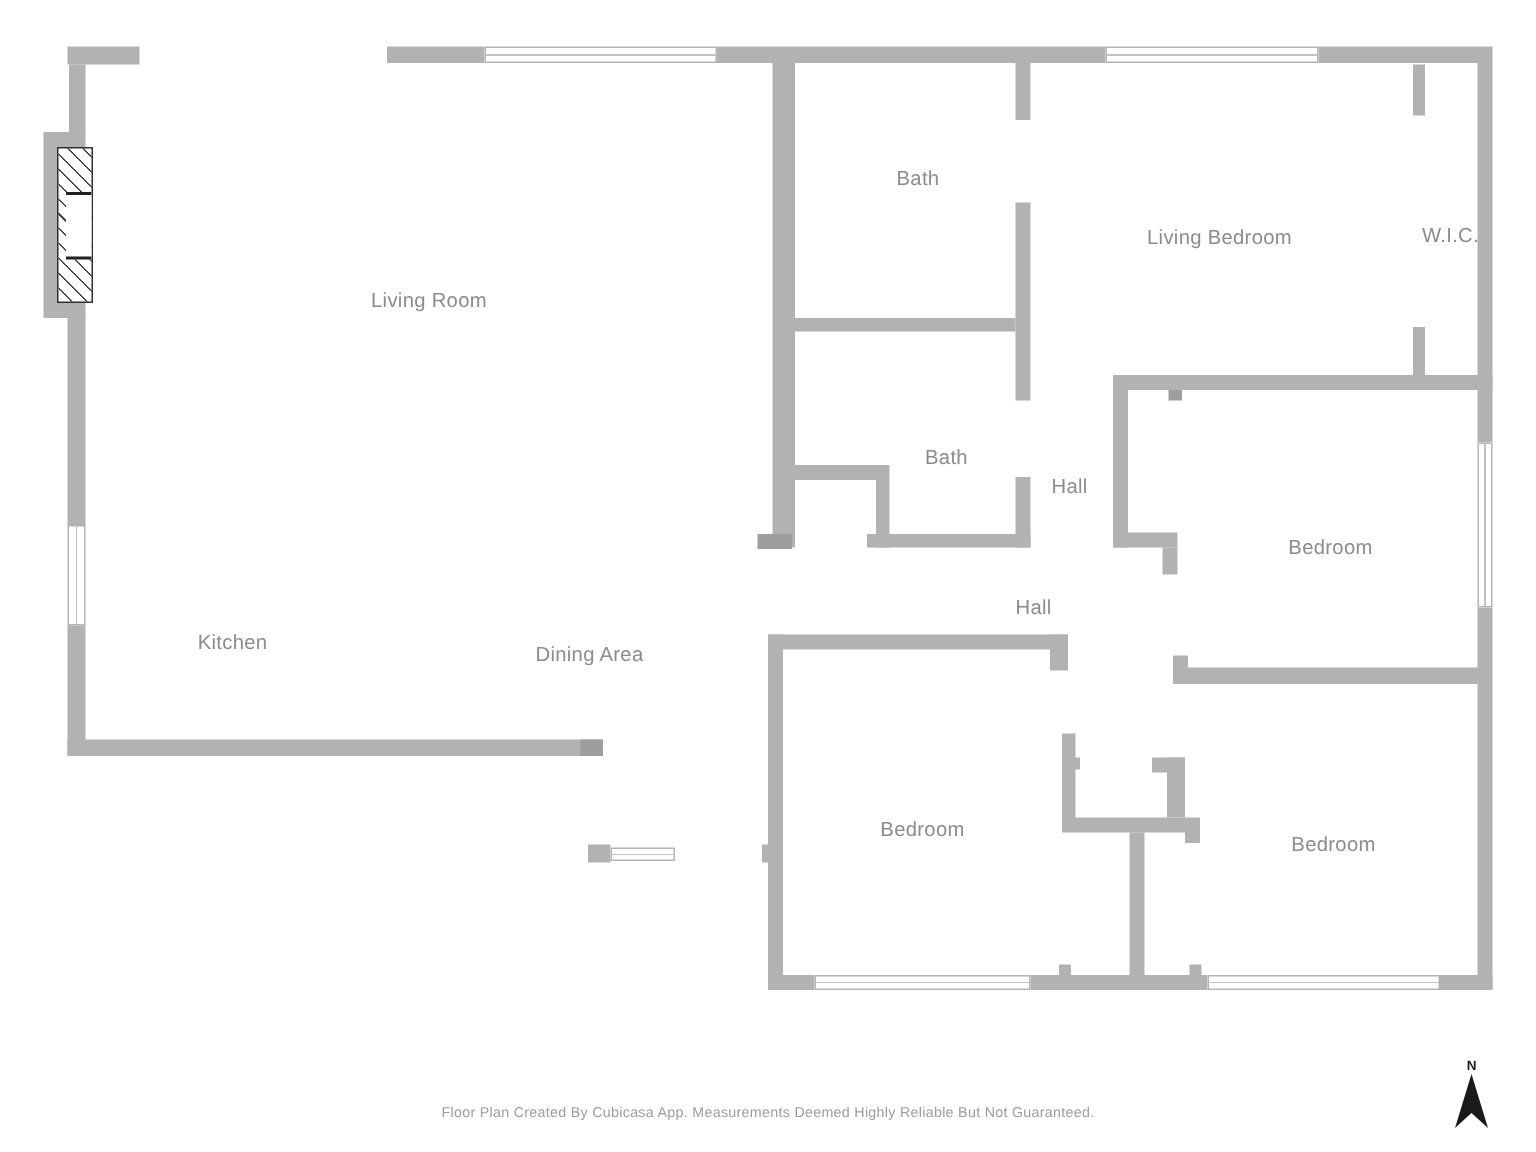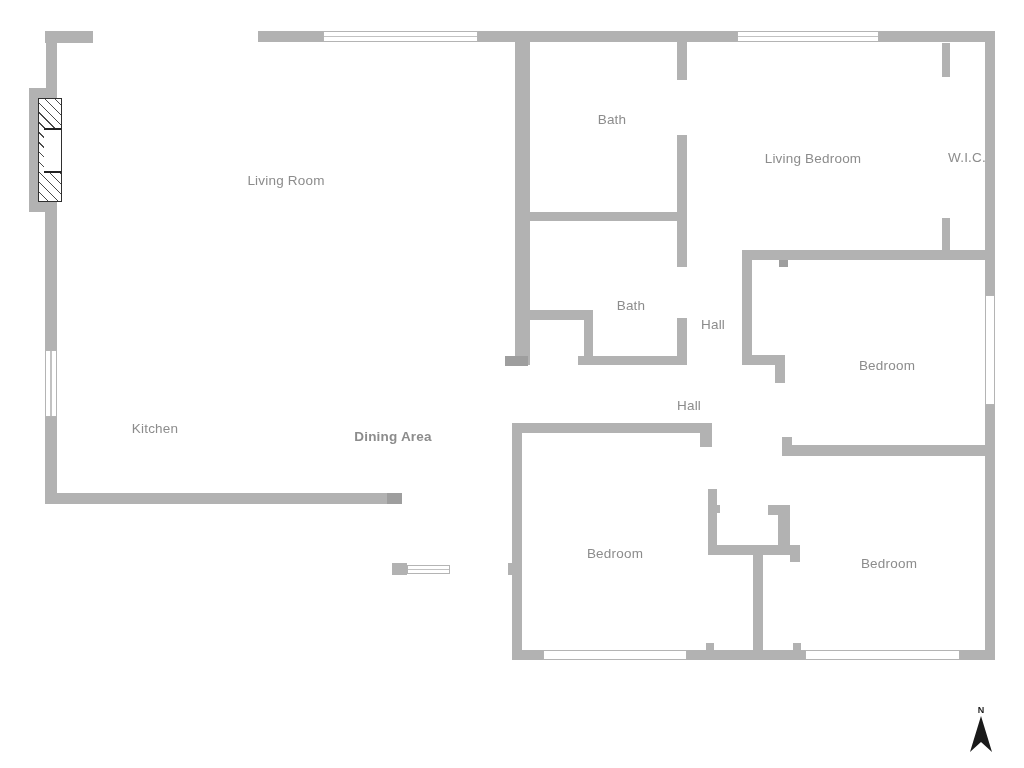--- a/index.html
+++ b/index.html
@@ -105,37 +105,38 @@
   <div id="windows-layer">
       <div class="window h" style="left: 323px; top: 31px; width: 155px; height: 11px;"></div>
       <div class="window h" style="left: 737px; top: 31px; width: 142px; height: 11px;"></div>
       <div class="window v" style="left: 985px; top: 295px; width: 10px; height: 110px;"></div>
       <div class="window v" style="left: 45px; top: 350px; width: 12px; height: 67px;"></div>
       <div class="window h" style="left: 543px; top: 650px; width: 144px; height: 10px;"></div>
       <div class="window h" style="left: 805px; top: 650px; width: 155px; height: 10px;"></div>
       <div class="window h" style="left: 407px; top: 565px; width: 43px; height: 9px;"></div>
     </div>
   <div id="labels-layer">
-      <div class="room-label" style="left: 286px; top: 180px; text-align: right;">Living Room</div>
+      <div class="room-label" style="left: 286px; top: 200px; text-align: right;">Living Room</div>
       <div class="room-label" style="left: 612px; top: 119px;">Bath</div>
       <div class="room-label" style="left: 813px; top: 158px;">Living Bedroom</div>
       <div class="room-label" style="left: 967px; top: 157px;">W.I.C.</div>
       <div class="room-label" style="left: 631px; top: 305px;">Bath</div>
       <div class="room-label" style="left: 713px; top: 324px;">Hall</div>
       <div class="room-label" style="left: 887px; top: 365px;">Bedroom</div>
       <div class="room-label" style="left: 689px; top: 405px;">Hall</div>
       <div class="room-label" style="left: 155px; top: 428px;">Kitchen</div>
-      <div class="room-label" style="left: 393px; top: 436px; font-weight: bold;">Dining Area</div>
+      <div class="room-label" style="left: 393px; top: 436px;">Dining Area</div>
       <div class="room-label" style="left: 615px; top: 553px;">Bedroom</div>
       <div class="room-label" style="left: 889px; top: 563px;">Bedroom</div>
     </div>
 
   <div class="fireplace-hatch" id="fp-hatch" style="left: 38px; top: 98px; width: 24px; height: 104px;"></div>
   <div class="fireplace-opening" id="fp-open" style="left: 44px; top: 128px; width: 17px; height: 45px;"></div>
 
   <div class="north" id="north-box" style="left: 968px; top: 705px;">
     <span class="n-label">N</span>
     <svg width="26" height="38" viewBox="0 0 26 38">
       <polygon points="13,0 24,36 13,26 2,36" fill="#1a1a1a"></polygon>
     </svg>
   </div>
 
+  <div class="footer-note">Floor Plan Created By Cubicasa App. Measurements Deemed Highly Reliable But Not Guaranteed.</div>
 </div>
 
 </body></html>

